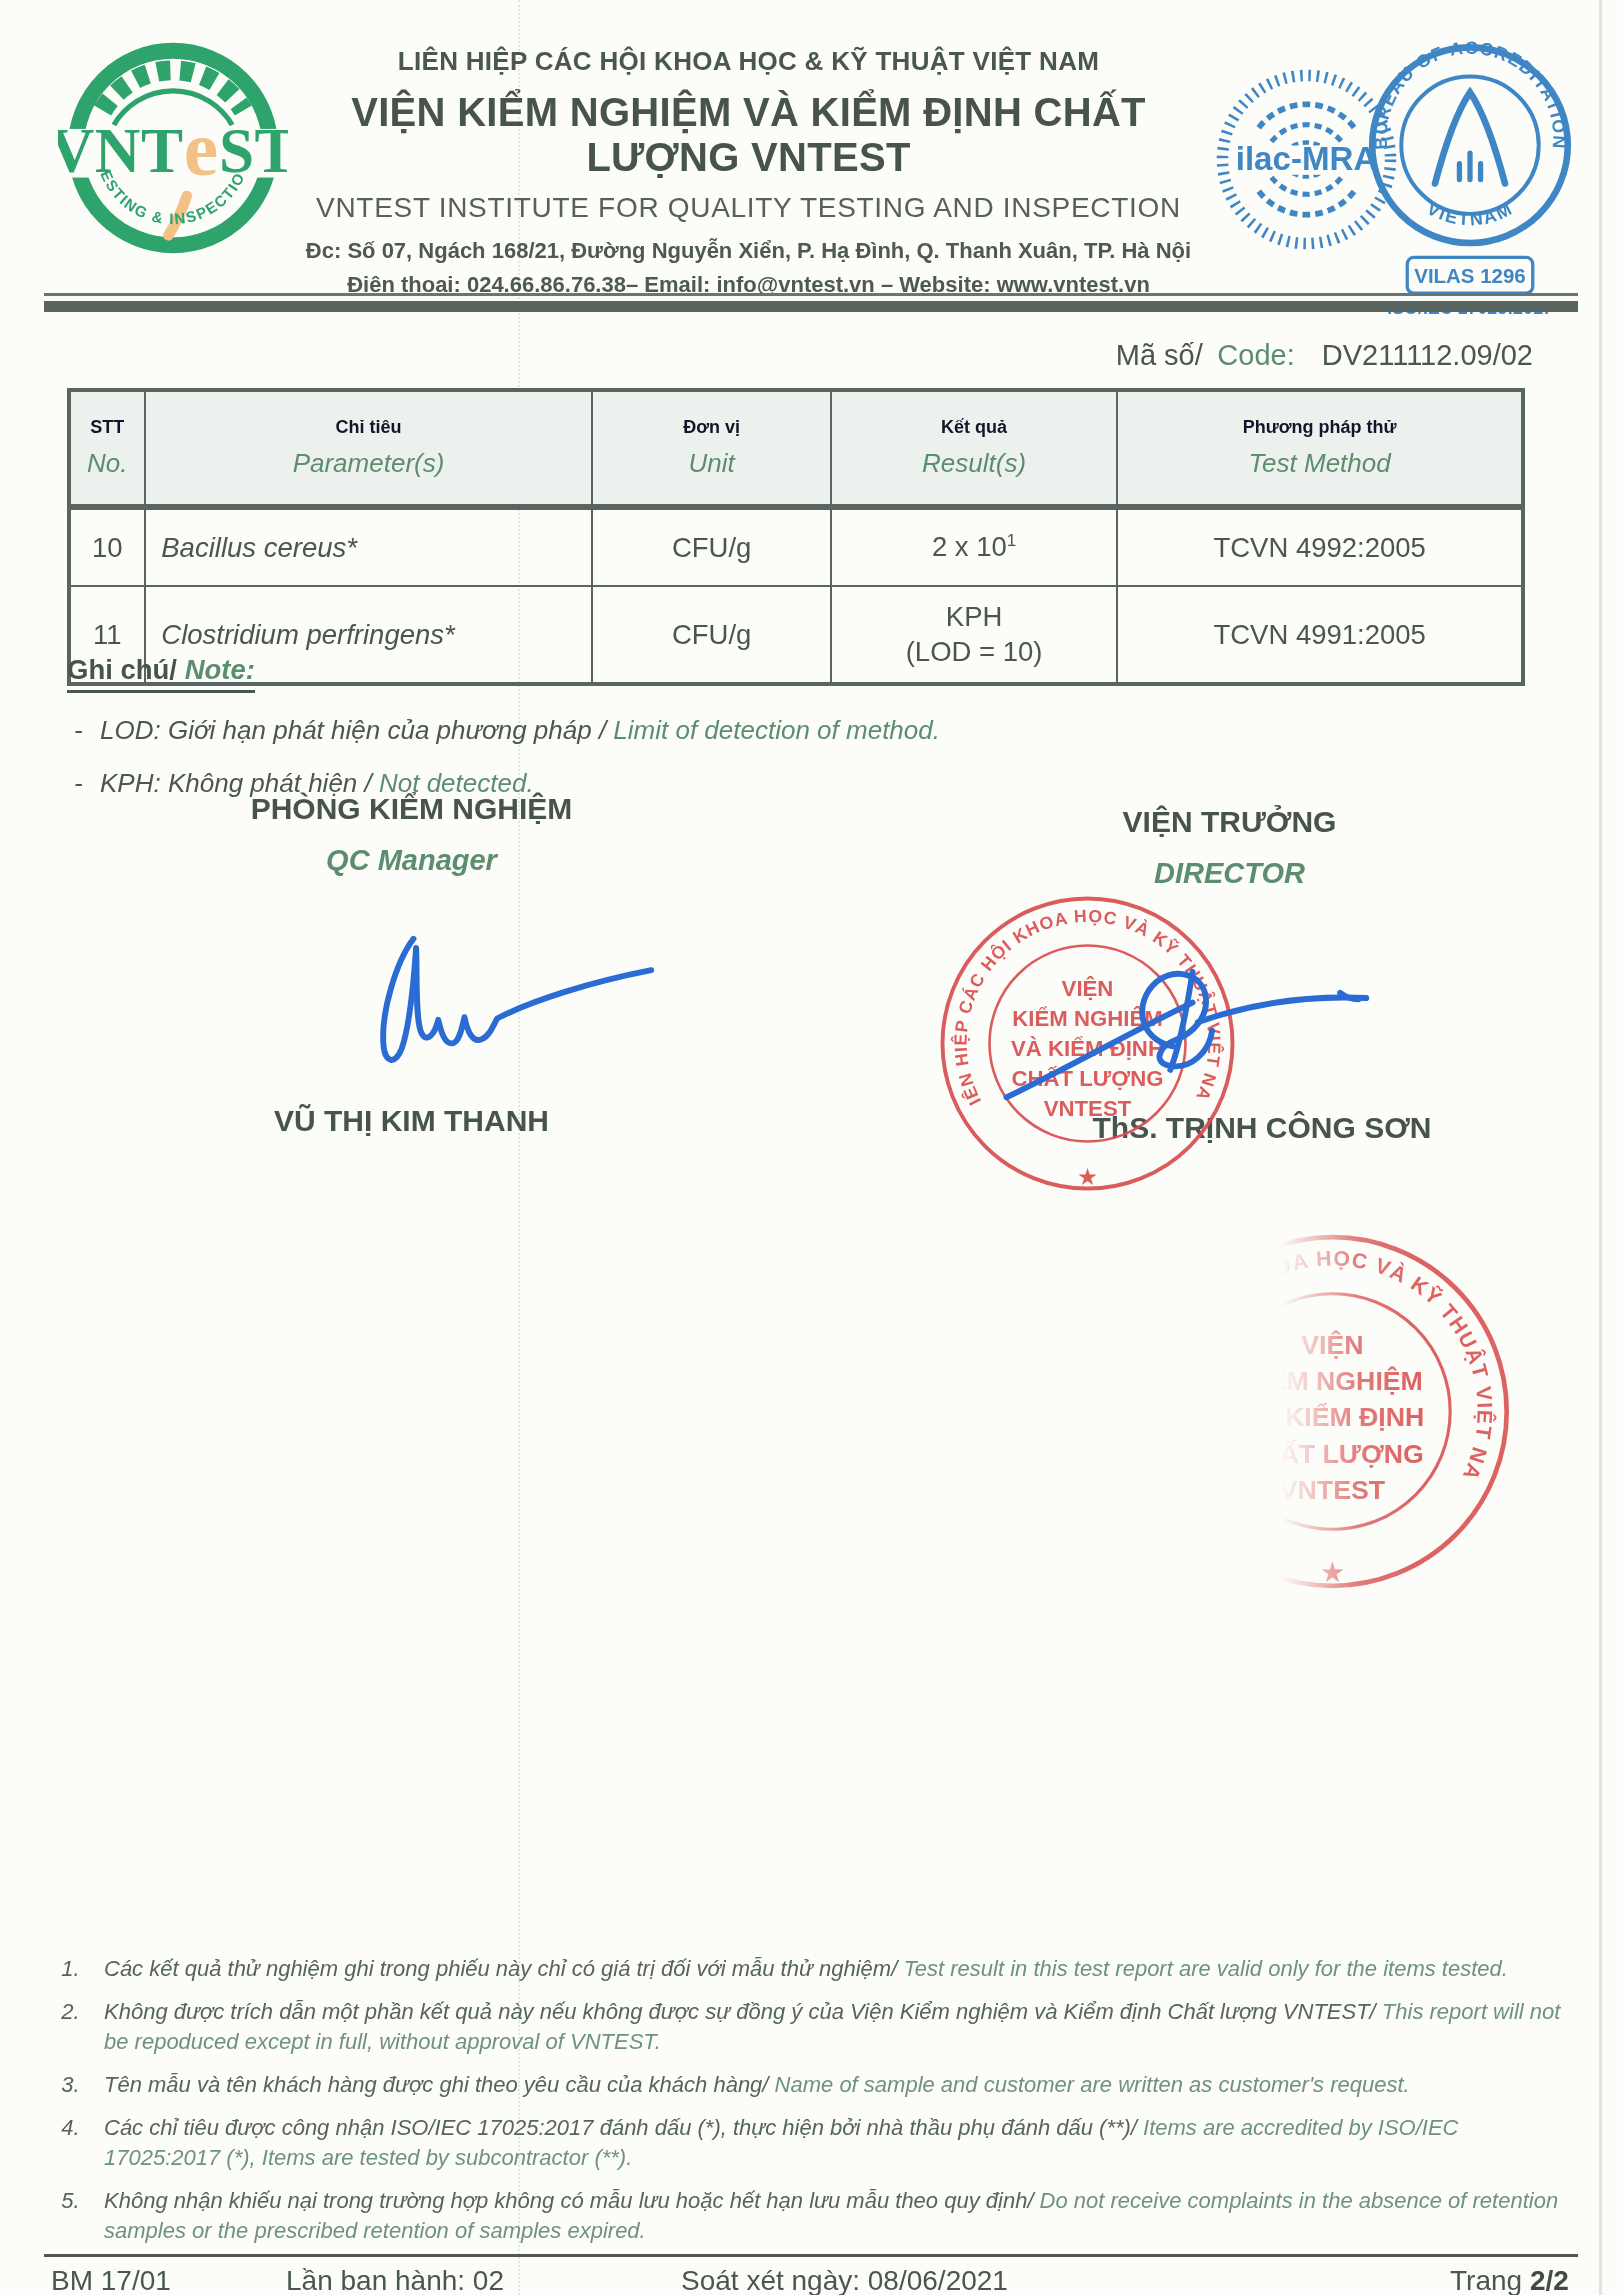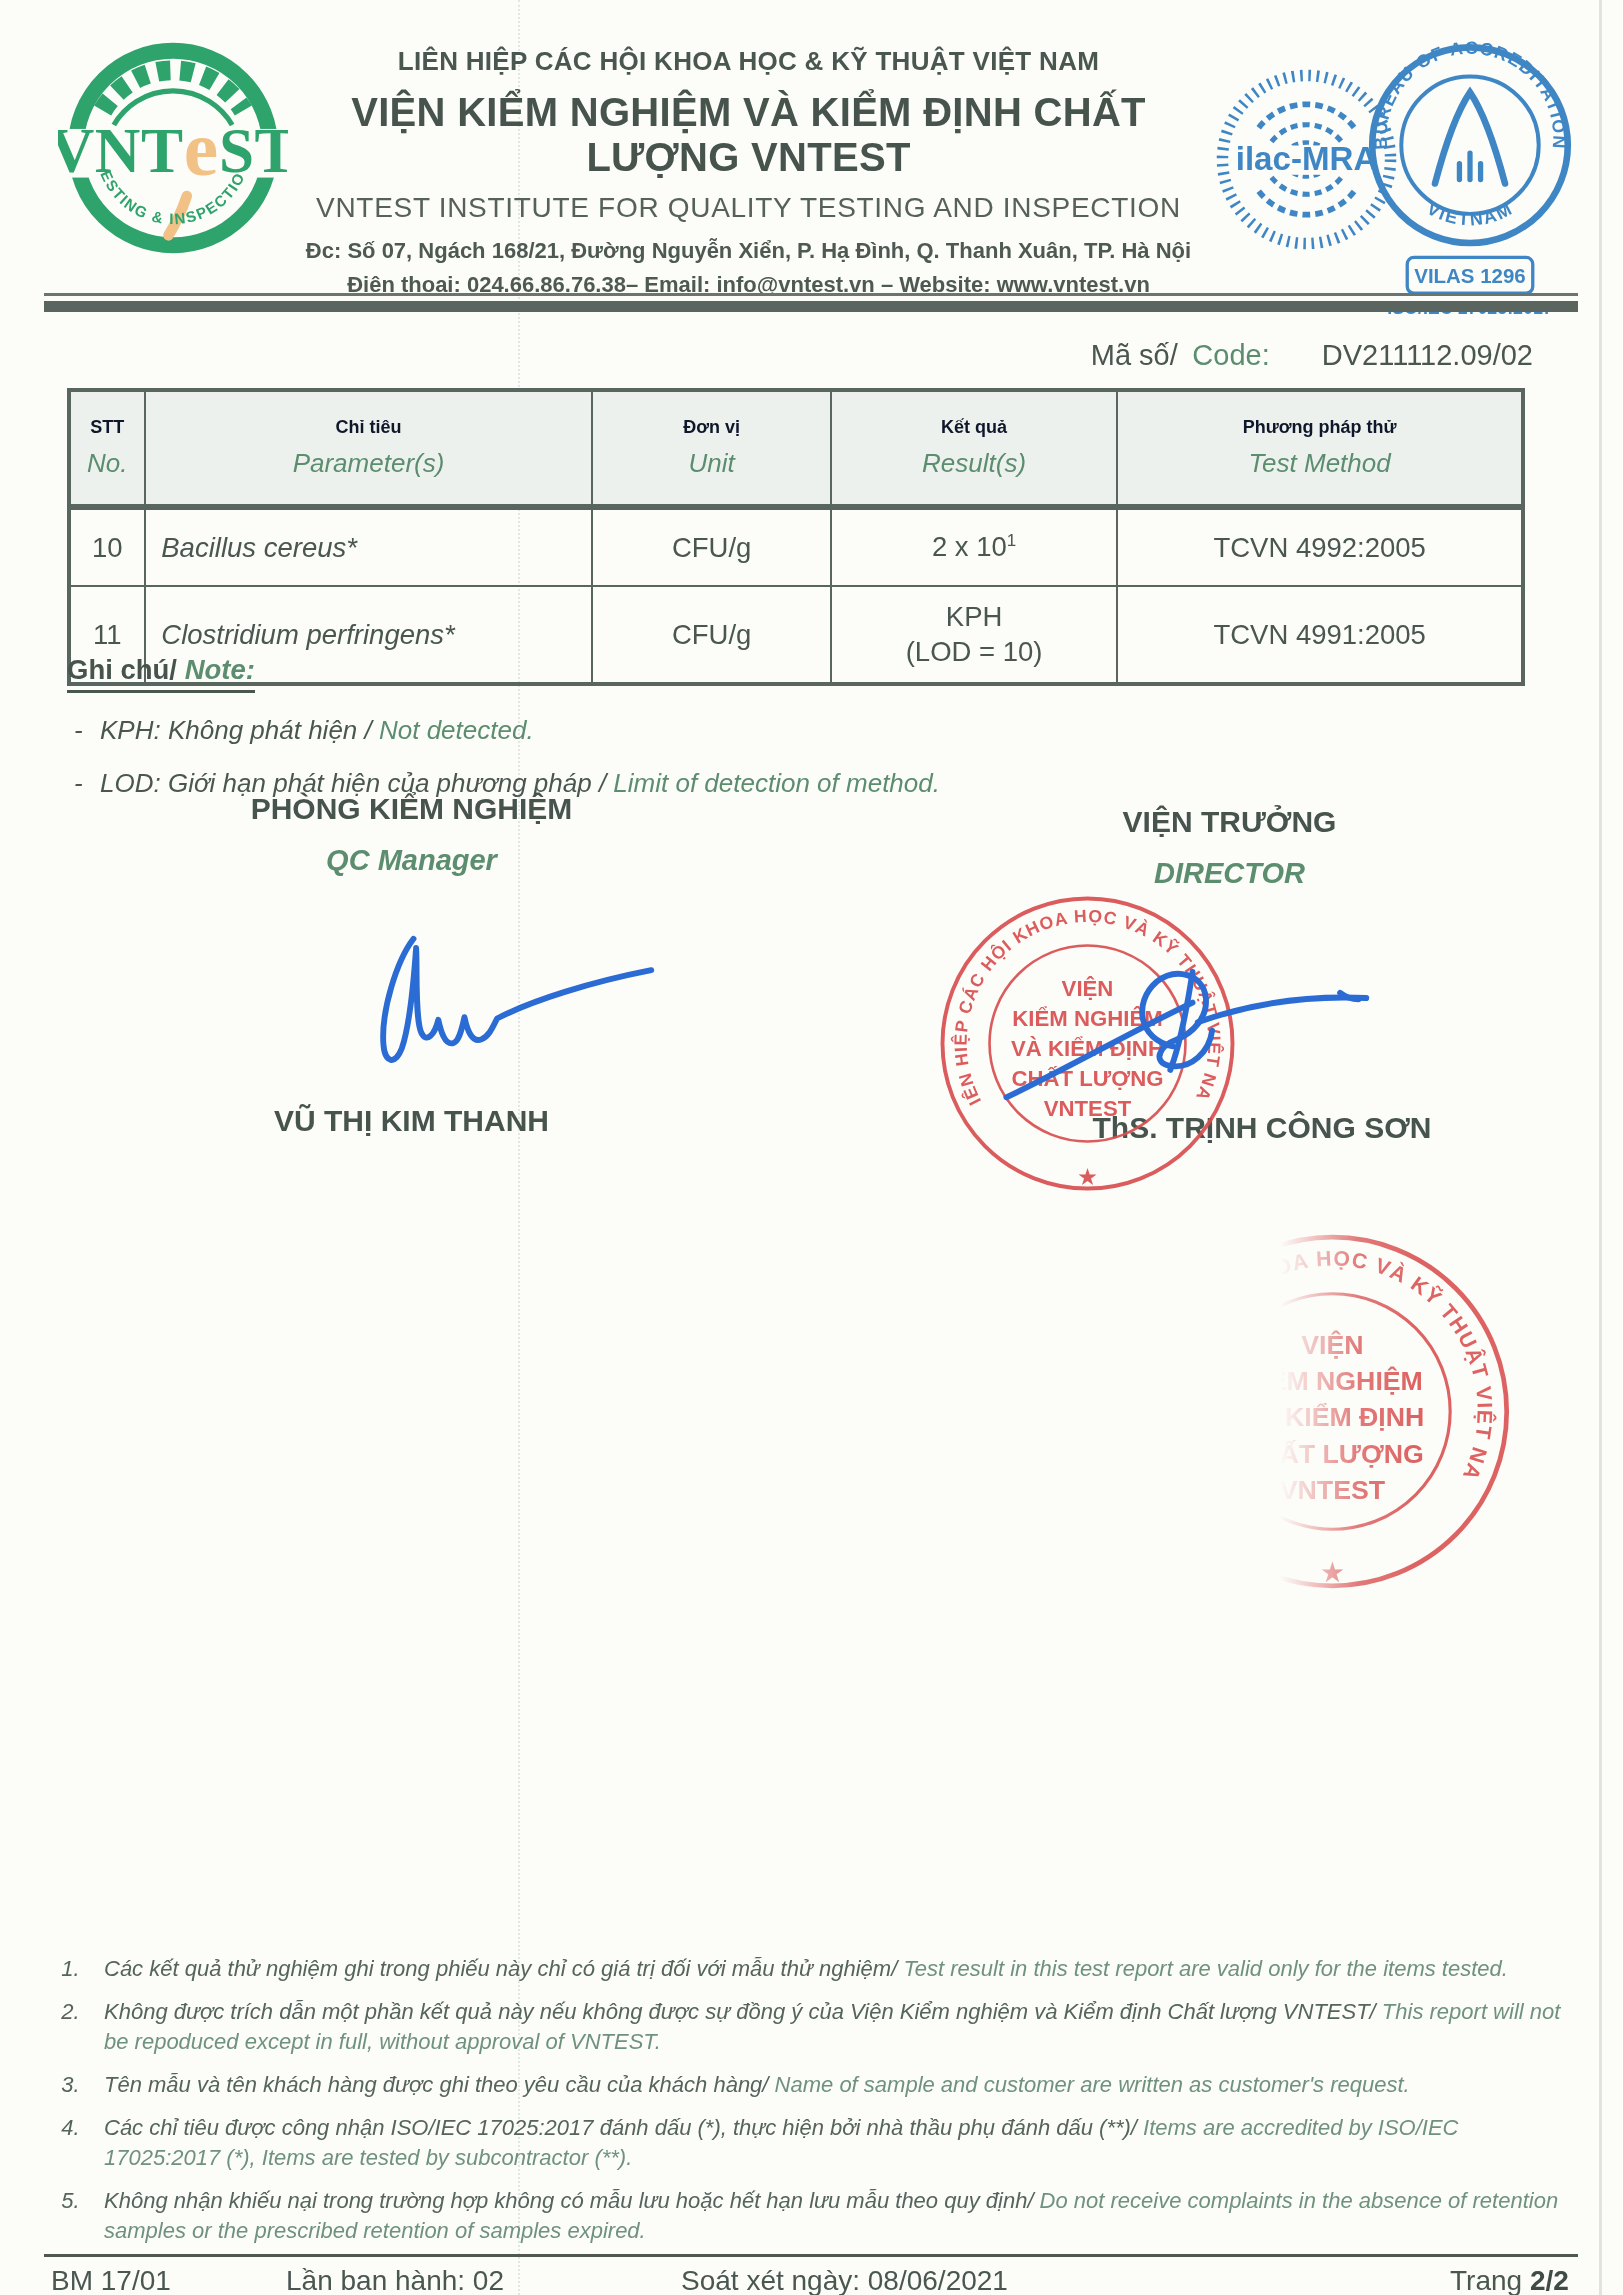--- a/index.html
+++ b/index.html
@@ -28,21 +28,21 @@
   .logo-ilac{position:absolute;left:1211px;top:64px;}
   .logo-boa{position:absolute;left:1361px;top:39px;}
 
   .sep-thin{position:absolute;left:44px;top:293px;width:1534px;height:2.6px;background:#6b746e;}
   .sep-thick{position:absolute;left:44px;top:301px;width:1534px;height:10.5px;background:#5a655f;}
 
   
   .code-line{position:absolute;left:0;top:339px;width:1533px;text-align:right;font-size:29px;}
   .code-line .vn{font-weight:500;color:#4a5751;}
   .code-line .en{color:#5b8d6e;margin-left:6.5px;}
-  .code-line .val{color:#4a5751;margin-left:44px;font-weight:500;}
+  .code-line .val{color:#4a5751;margin-left:19px;font-weight:500;}
 
   
   .tbl-wrap{position:absolute;left:67px;top:388px;width:1458px;}
   table{border-collapse:collapse;width:100%;table-layout:fixed;}
   table,th,td{border:2.6px solid #59655f;}
   table{border-width:4.6px;}
   th{background:#edf1ee;height:110px;border-bottom:6.5px solid #59655f;font-weight:normal;vertical-align:middle;}
   th .vn{display:block;font-size:18px;font-weight:bold;color:#0f172a;}
   th .en{display:block;font-size:26px;font-style:italic;color:#5b8d6e;margin-top:10.5px;}
   td{font-size:27.5px;color:#4a5751;text-align:center;vertical-align:middle;}
@@ -244,24 +244,24 @@
       </tr>
     </tbody>
       </table>
   </div>
 
   <div class="note">
     <div class="note-head">
       <span class="vn">Ghi chú/</span><span class="en"> Note:</span>
     </div>
     <div class="note-item">
+      <span class="marker">-</span><span class="vn">LOD: Giới hạn phát hiện của phương pháp /</span><span class="en"> Limit of detection of method.</span>
+    </div>
+    <div class="note-item">
       <span class="marker">-</span><span class="vn">KPH: Không phát hiện /</span><span class="en"> Not detected.</span>
-    </div>
-    <div class="note-item">
-      <span class="marker">-</span><span class="vn">LOD: Giới hạn phát hiện của phương pháp /</span><span class="en"> Limit of detection of method.</span>
     </div>
   </div>
 
   <div class="sig-title left">
     <span class="vn">PHÒNG KIỂM NGHIỆM</span>
     <span class="en">QC Manager</span>
   </div>
   <div class="sig-title right">
     <span class="vn">VIỆN TRƯỞNG</span>
     <span class="en">DIRECTOR</span>

